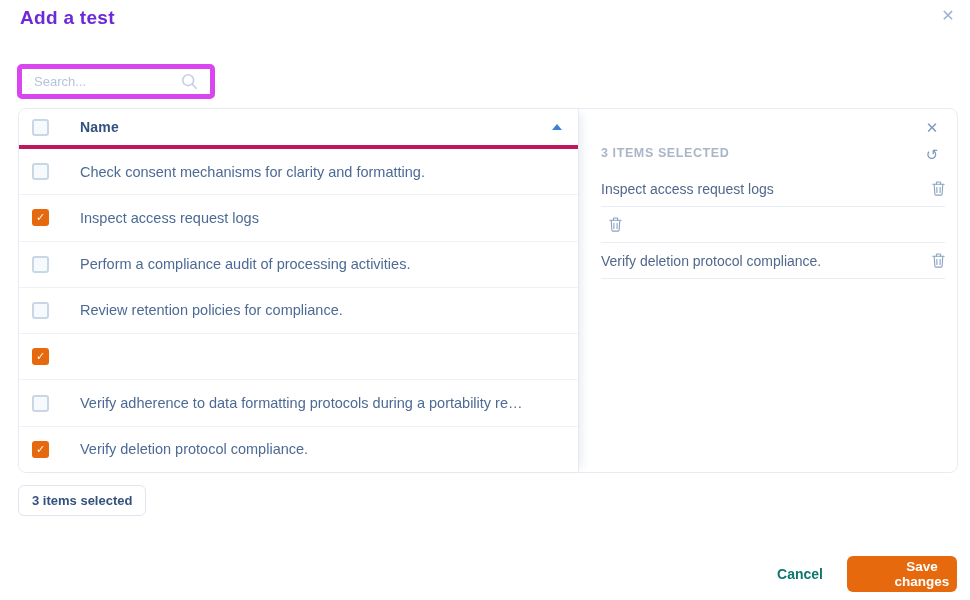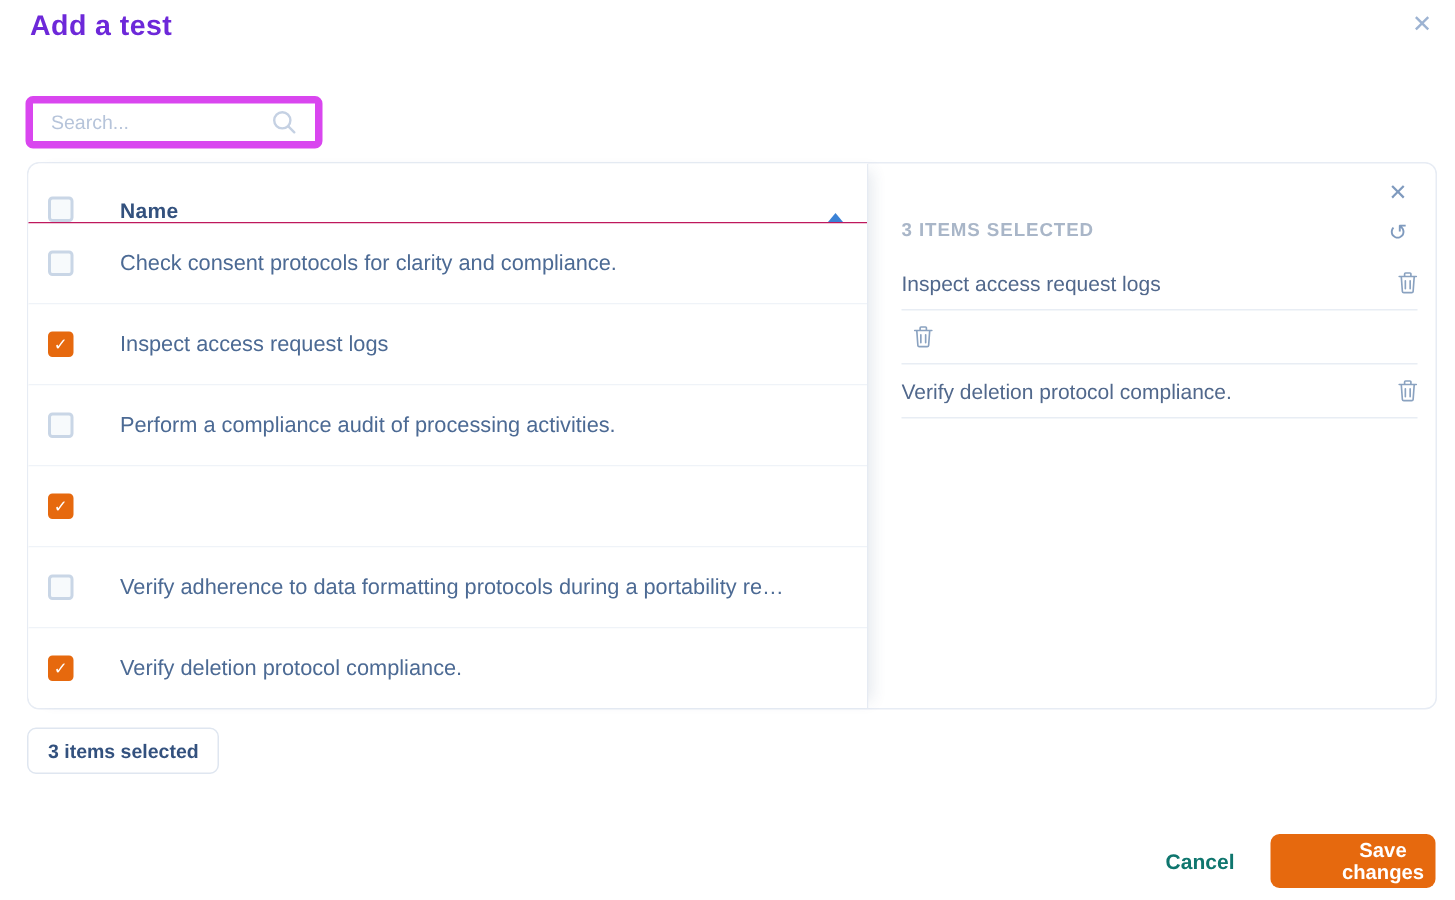--- a/index.html
+++ b/index.html
@@ -32,22 +32,22 @@
     position:absolute; left:18px; top:108px; width:940px; height:365px;
     border:1px solid #E7ECF4; border-radius:8px; background:#fff; display:flex;
   }
 
   .table-panel{
     width:560px; flex:none; display:flex; flex-direction:column;
     border-right:1px solid #E6EBF3; border-radius:8px 0 0 8px; background:#fff;
     box-shadow:7px 0 10px -5px rgba(44,74,115,0.12); z-index:1;
   }
   .table-header{
-    height:40px; flex:none; display:flex; align-items:flex-end;
-    padding:0 16px 0 13px; border-bottom:1px solid #be185d;
+    height:40px; flex:none; display:flex; align-items:center;
+    padding:0 16px 0 13px; border-bottom:4px solid #be185d;
   }
   .header-name{
     margin-left:31px; font-size:14px; font-weight:bold; color:#33517E; letter-spacing:.2px;
   }
   .sort-asc{
     margin-left:auto; width:0; height:0;
     border-left:5px solid transparent; border-right:5px solid transparent;
     border-bottom:6px solid #3B82D6; cursor:pointer;
   }
   .table-rows{ flex:1; display:flex; flex-direction:column; }
@@ -136,31 +136,35 @@
 
   <div class="table-panel">
     <div class="table-header">
       <span class="checkbox"></span>
       <span class="header-name">Name</span>
       <span class="sort-asc"></span>
     </div>
     <div class="table-rows">
       <div class="table-row">
         <span class="checkbox"></span>
-        <span class="row-label">Check consent protocols for clarity and compliance.</span>
+        <span class="row-label">Check consent mechanisms for clarity and formatting.</span>
       </div>
       <div class="table-row">
         <span class="checkbox checked">
             <span class="check-glyph">✓</span>
           </span>
         <span class="row-label">Inspect access request logs</span>
       </div>
       <div class="table-row">
         <span class="checkbox"></span>
         <span class="row-label">Perform a compliance audit of processing activities.</span>
+      </div>
+      <div class="table-row">
+        <span class="checkbox"></span>
+        <span class="row-label">Review retention policies for compliance.</span>
       </div>
       <div class="table-row">
         <span class="checkbox checked">
             <span class="check-glyph">✓</span>
           </span>
       </div>
       <div class="table-row">
         <span class="checkbox"></span>
         <span class="row-label">Verify adherence to data formatting protocols during a portability re…</span>
       </div>

